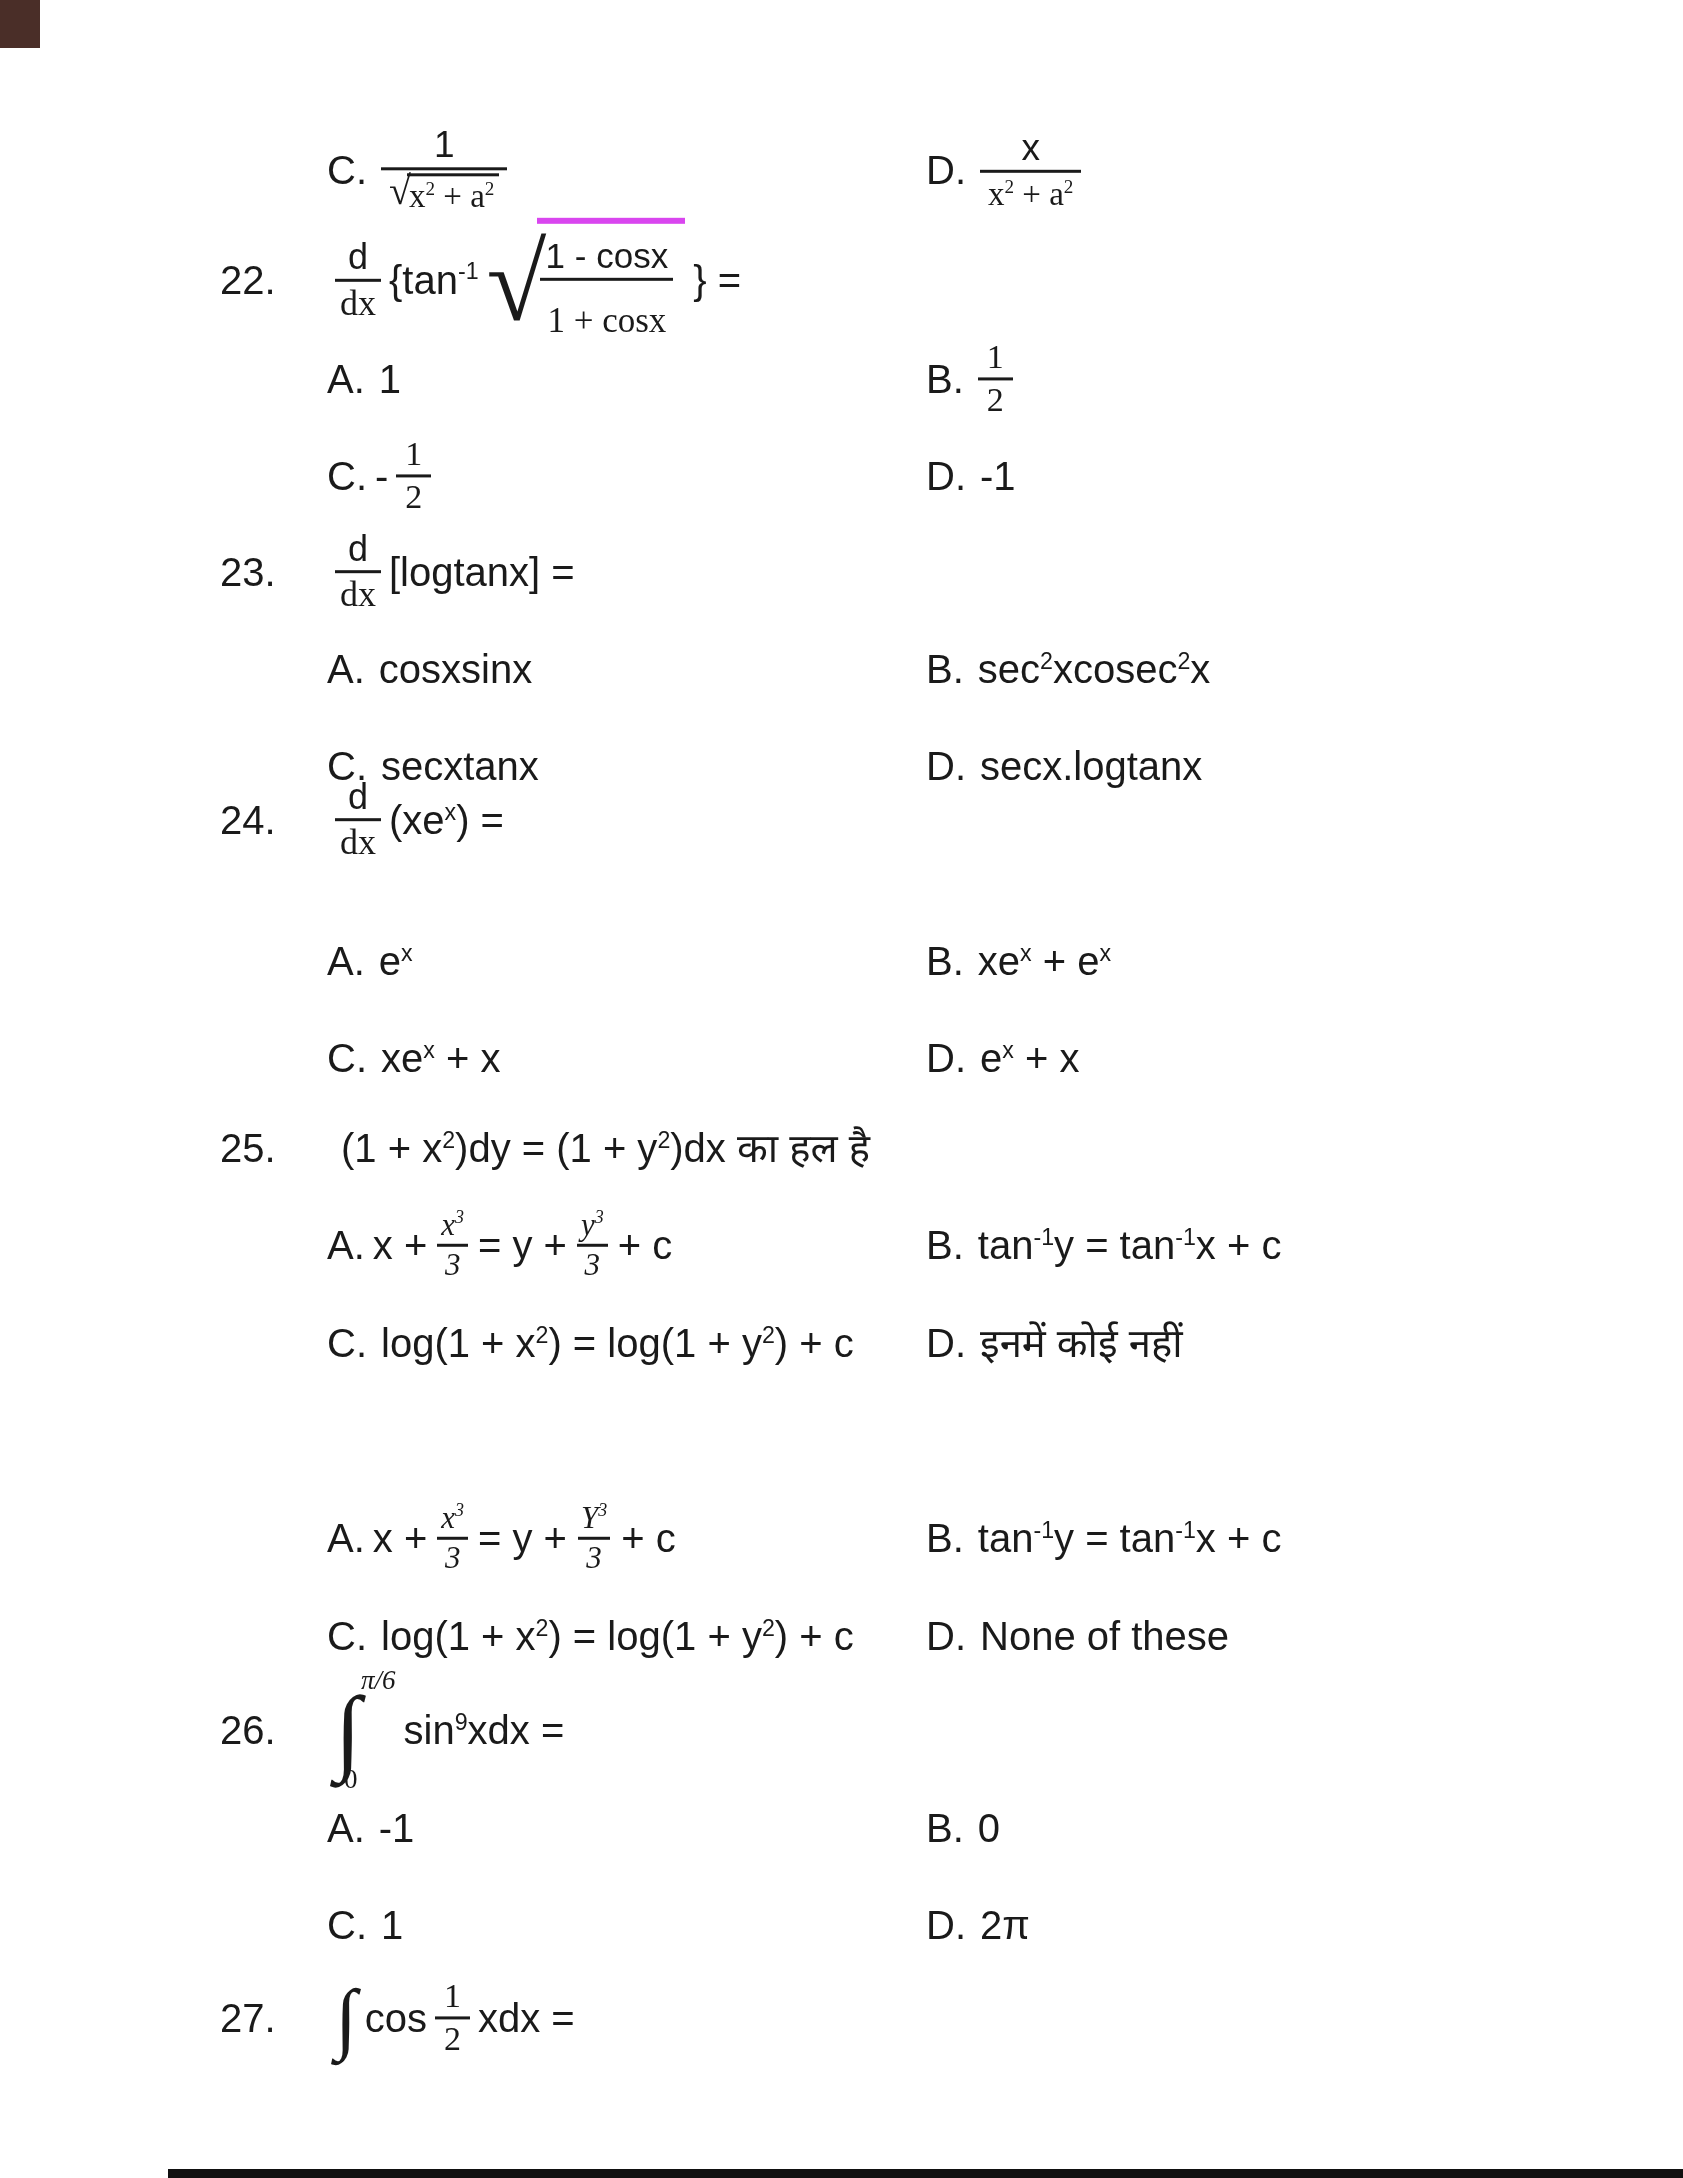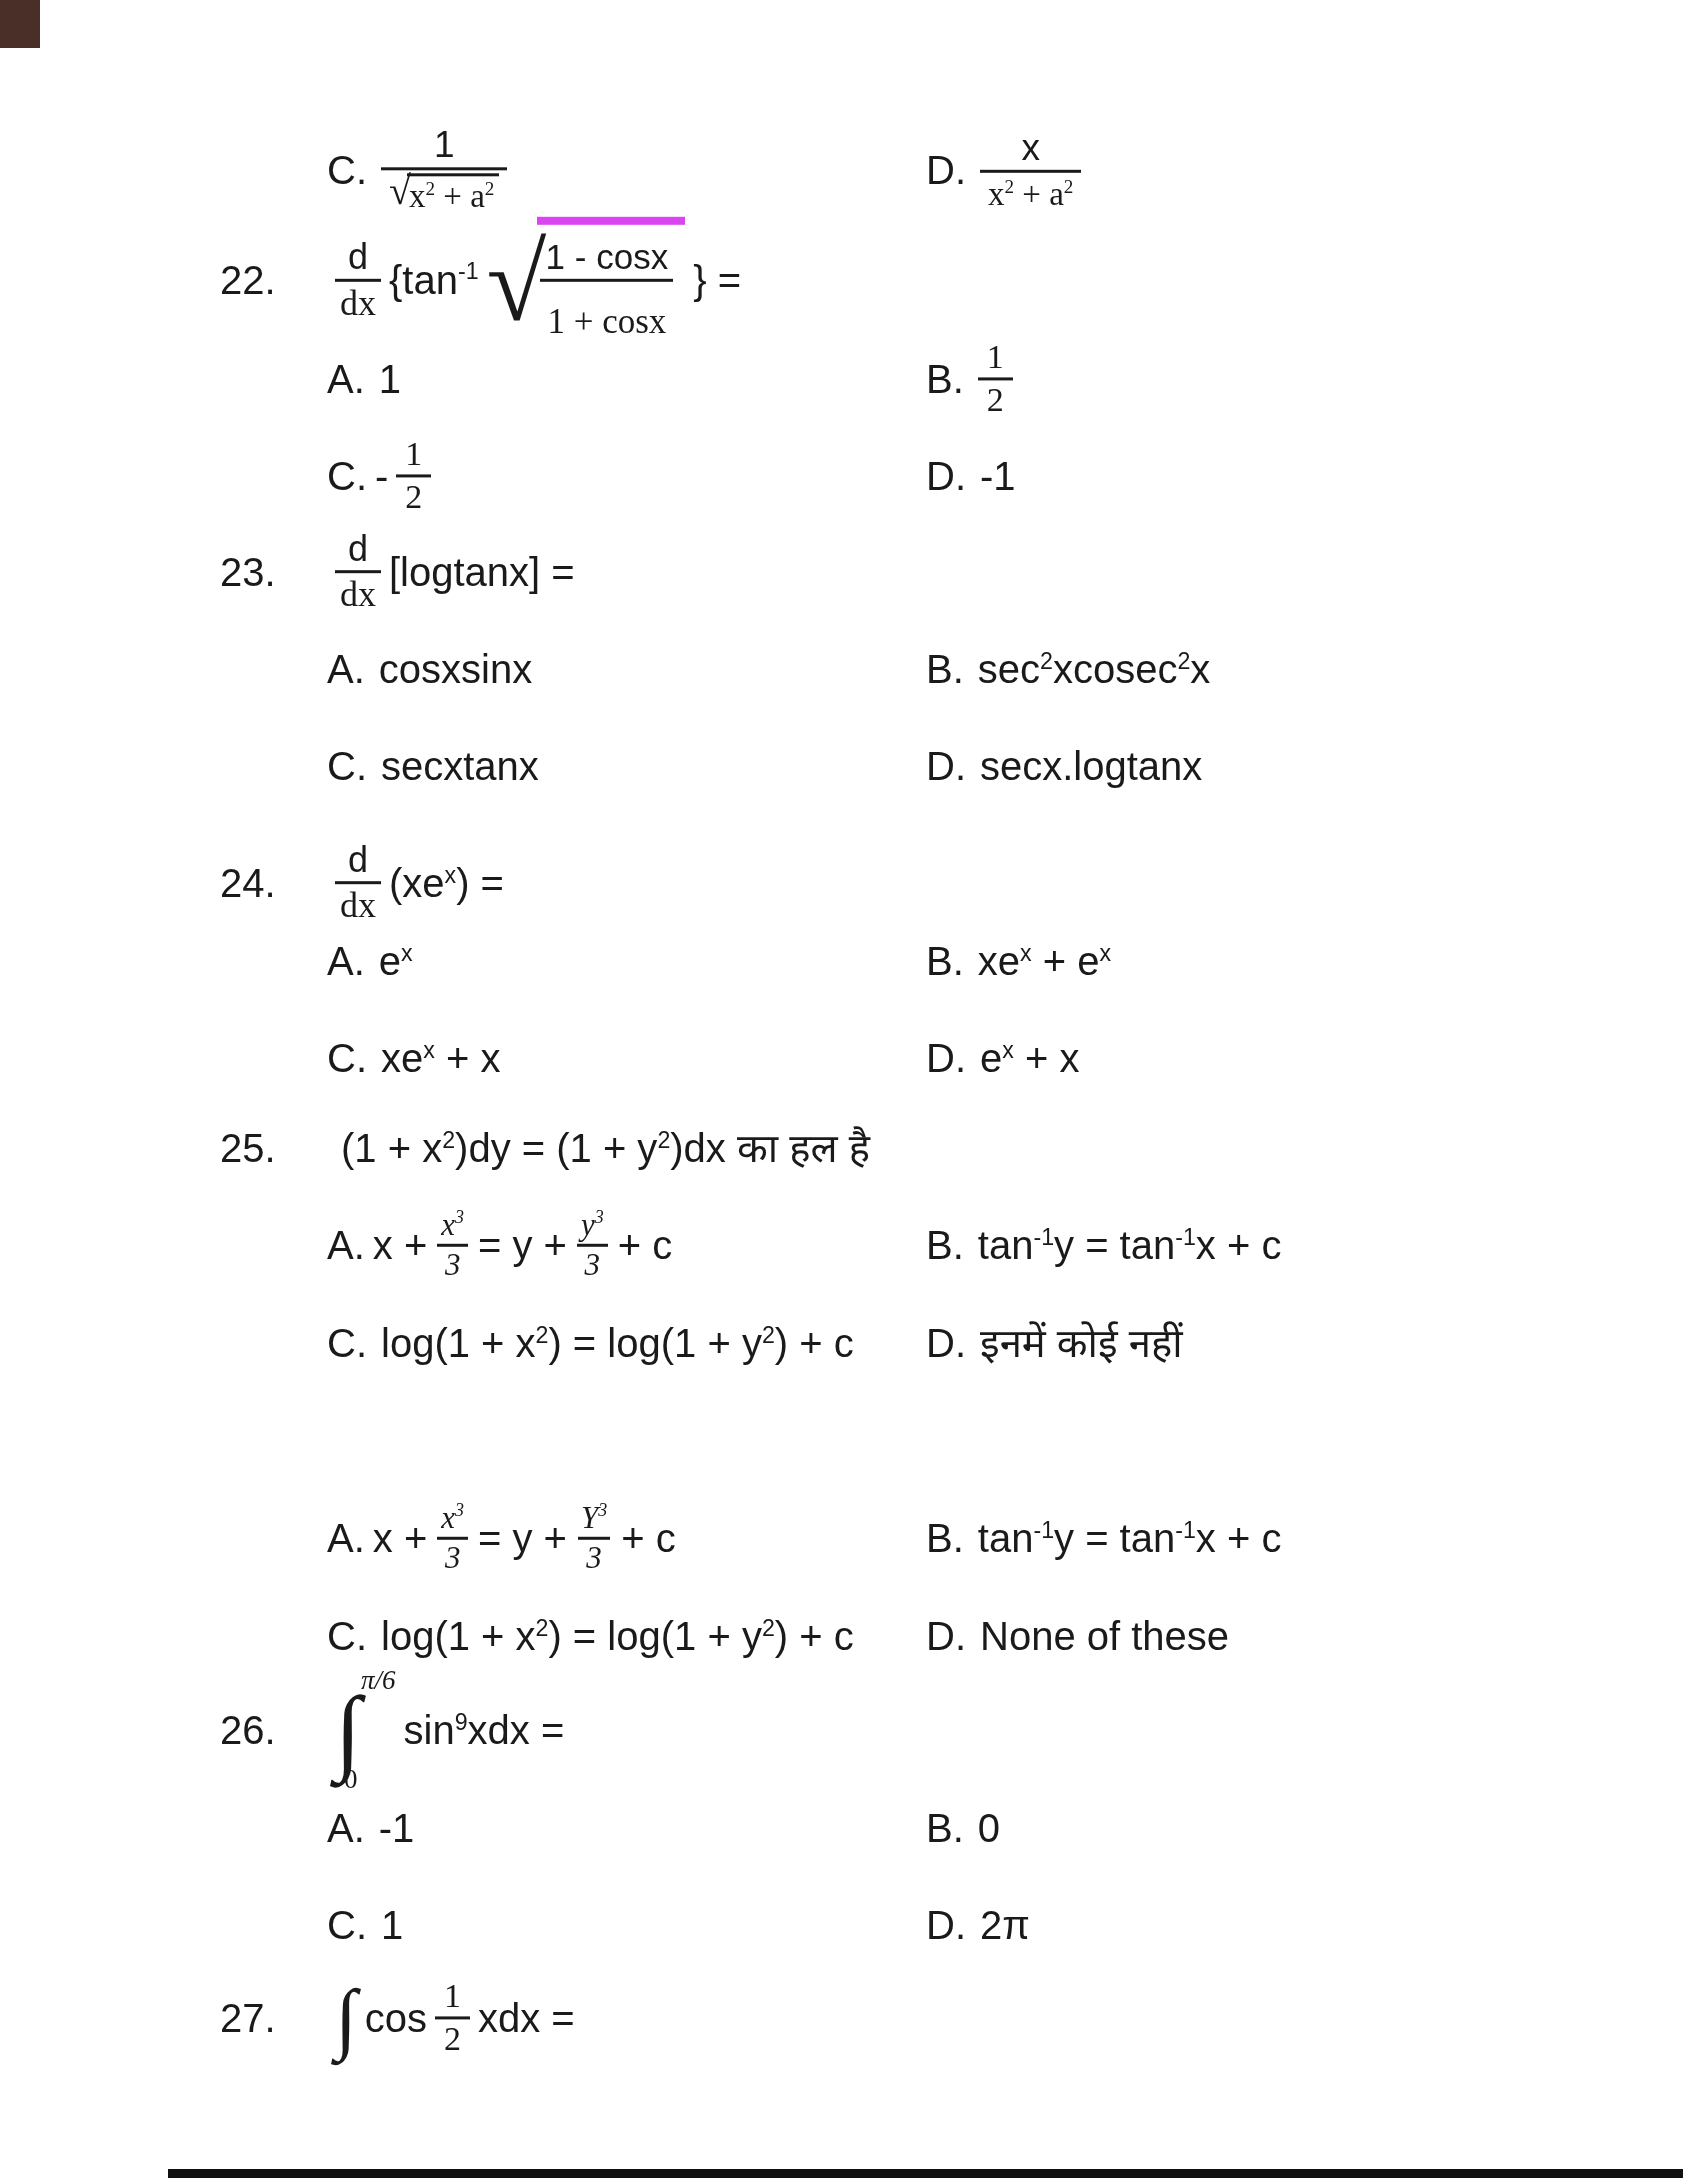--- a/index.html
+++ b/index.html
@@ -19,21 +19,21 @@
   .v2 .fd{padding:1px 9px 0;}
   .v3{font-size:31px;font-style:italic;}
   .v3 .fn{padding:0 6px 1px;}
   .v3 .fd{padding:1px 8px 0;}
   .topfrac .fn{font-size:37px;padding:0 10px 2px;}
   .topfrac .fd{font-size:33px;padding:3px 8px 0;}
   .rad{display:inline-flex;align-items:flex-start;}
   .rsign{font-size:40px;line-height:1;transform:translateY(-2px);}
   .radicand{border-top:3px solid #1a1a1a;padding:2px 5px 0 2px;margin-left:-4px;}
   .bigroot{font-size:109px;line-height:0;transform:translateY(4px);}
-  .vinc{border-top:8px solid #d946ef;margin-left:-17px;padding:7px 12px 2px 3px;}
+  .vinc{border-top:6px solid #d946ef;margin-left:-17px;padding:7px 12px 2px 3px;}
   .rootfrac{font-size:35px;}
   .rootfrac .fn{padding:0 5px 3px;}
   .rootfrac .fd{padding:20px 7px 0;}
   .integral{display:inline-flex;flex-direction:column;line-height:1;align-items:flex-start;}
   .int-upper{font-size:27px;font-style:italic;margin-left:26px;}
   .int-sign{font-size:95px;line-height:0.76;}
   .int-lower{font-size:27px;margin-left:9px;}
   .int27{font-size:79px;line-height:0.8;}
   .tight{gap:8px;}
   #corner-mark{position:absolute;left:0;top:0;width:40px;height:48px;}
@@ -126,21 +126,21 @@
   </div>
   <div class="cell t" style="left:327px;top:766px;">
     <span>C.</span>
     <span>secxtanx</span>
   </div>
   <div class="cell t" style="left:926px;top:766px;">
     <span>D.</span>
     <span>secx.logtanx</span>
   </div>
 
-  <div class="cell t tight" style="left:220px;top:883px;">
+  <div class="cell t tight" style="left:220px;top:820px;">
     <span class="qnum">24.</span>
     <span class="frac dfrac">
       <span class="fn">d</span>
       <span class="fd ser">dx</span>
     </span>
     <span>(xe<sup>x</sup>) =</span>
   </div>
 
   <div class="cell t" style="left:327px;top:961px;">
     <span>A.</span>

